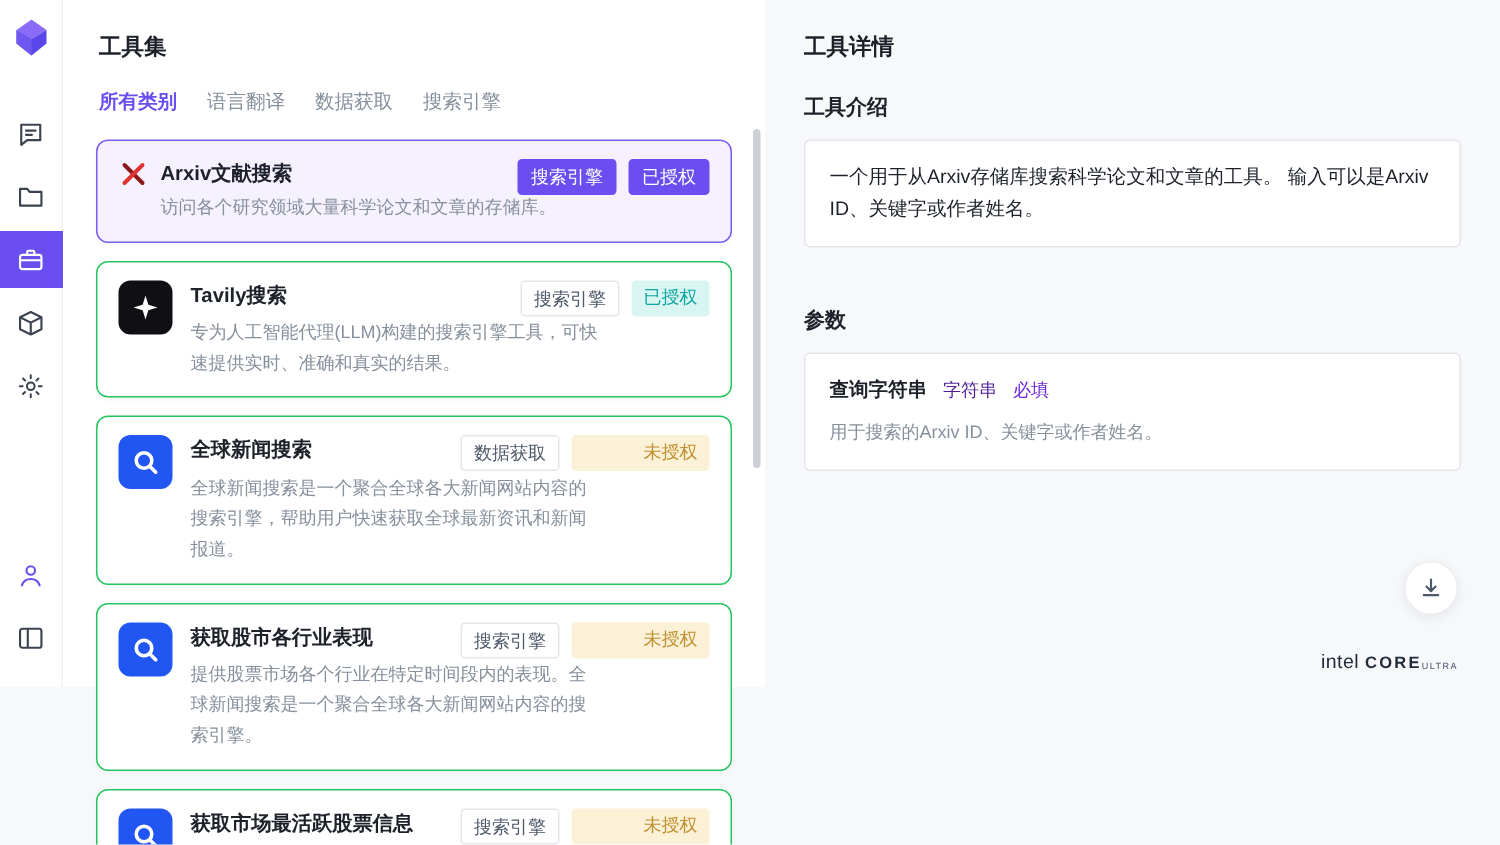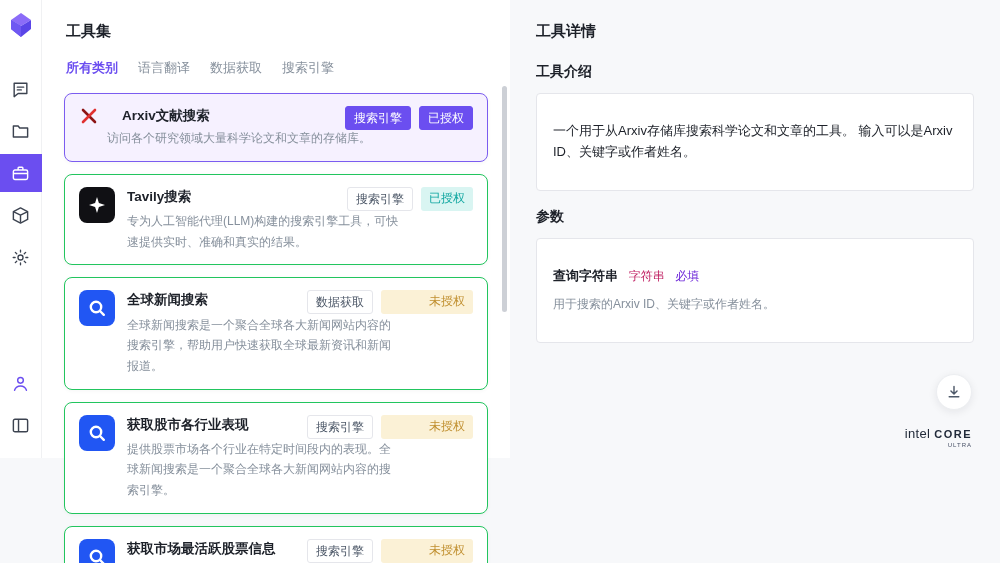--- a/index.html
+++ b/index.html
@@ -48,21 +48,21 @@
   .tile {
     width:36px; height:36px; border-radius:8px; flex:none;
     display:flex; align-items:center; justify-content:center;
     border:1px solid #eceef1; background:#fff;
   }
   .tile.dark { background:#101014; border:none; }
   .tile.blue { background:#2156f3; border:none; }
   .tile svg { width:20px; height:20px; }
 
   .card-body { flex:1; min-width:0; }
-  .title-row { display:flex; align-items:center; gap:23px; }
+  .title-row { display:flex; align-items:center; gap:8px; }
   .inline-icon { width:20px; height:20px; flex:none; }
   .card-title { font-size:13.5px; font-weight:bold; line-height:1.5; color:#1d2129; }
   .card-desc {
     font-size:12px; color:#86909c; line-height:1.72; margin-top:4px; max-width:272px;
   }
   .card.selected .card-desc { margin-left:28px; margin-top:2px; }
 
   .badges { position:absolute; top:12px; right:14px; display:flex; gap:8px; }
   .badge { font-size:12px; padding:2px 8px; border-radius:3px; line-height:1.5; white-space:nowrap; }
   .badge.cat { color:#4e5969; background:#fff; border:1px solid #e5e6eb; }
@@ -74,37 +74,37 @@
     position:absolute; right:3px; top:86px; width:5px; height:226px;
     border-radius:3px; background:#cdd0d6; cursor:pointer;
   }
 
   
   .detail { flex:1; padding:16px 26px; position:relative; }
   .detail-title { font-size:15px; font-weight:bold; margin:6px 0 22px; }
   .section-title { font-size:14px; font-weight:bold; margin:0 0 12px; }
   .box {
     background:#fff; border:1px solid #e5e6eb; border-radius:4px;
-    padding:27px 16px; font-size:13px; color:#1d2129; margin-bottom:17px; line-height:1.6;
+    padding:14px 16px; font-size:13px; color:#1d2129; margin-bottom:40px; line-height:1.6;
   }
   .param-name { font-weight:bold; font-size:13px; }
-  .param-type { font-size:12px; color:#be185d; margin-left:7px; }
+  .param-type { font-size:12px; color:#4c1d95; margin-left:7px; }
   .param-required { font-size:12px; color:#6d28d9; margin-left:7px; }
   .param-desc { font-size:12px; color:#86909c; margin-top:9px; line-height:1.6; }
 
   .fab {
     position:absolute; right:28px; bottom:48px; width:36px; height:36px; border-radius:50%;
     background:#fff; border:1px solid #eceef1; box-shadow:0 2px 8px rgba(20,22,35,.08);
     display:flex; align-items:center; justify-content:center; color:#4e5969; cursor:pointer;
   }
   .fab svg { width:16px; height:16px; }
 
   .intel {
     position:absolute; right:28px; bottom:10px;
-    display:flex; flex-direction:column; align-items:flex-end; color:#222b3a;
+    display:flex; flex-direction:row; align-items:flex-end; color:#222b3a;
   }
   .intel-top { display:flex; align-items:baseline; gap:4px; }
   .intel-word { font-size:13px; letter-spacing:.3px; }
   .intel-core { font-size:11px; font-weight:bold; letter-spacing:1.5px;text-align:center; }
   .intel-sub { font-size:6px; letter-spacing:1px; color:#475066; margin-top:1px; }
 </style>
 </head>
 <body>
 
 <div class="app">

